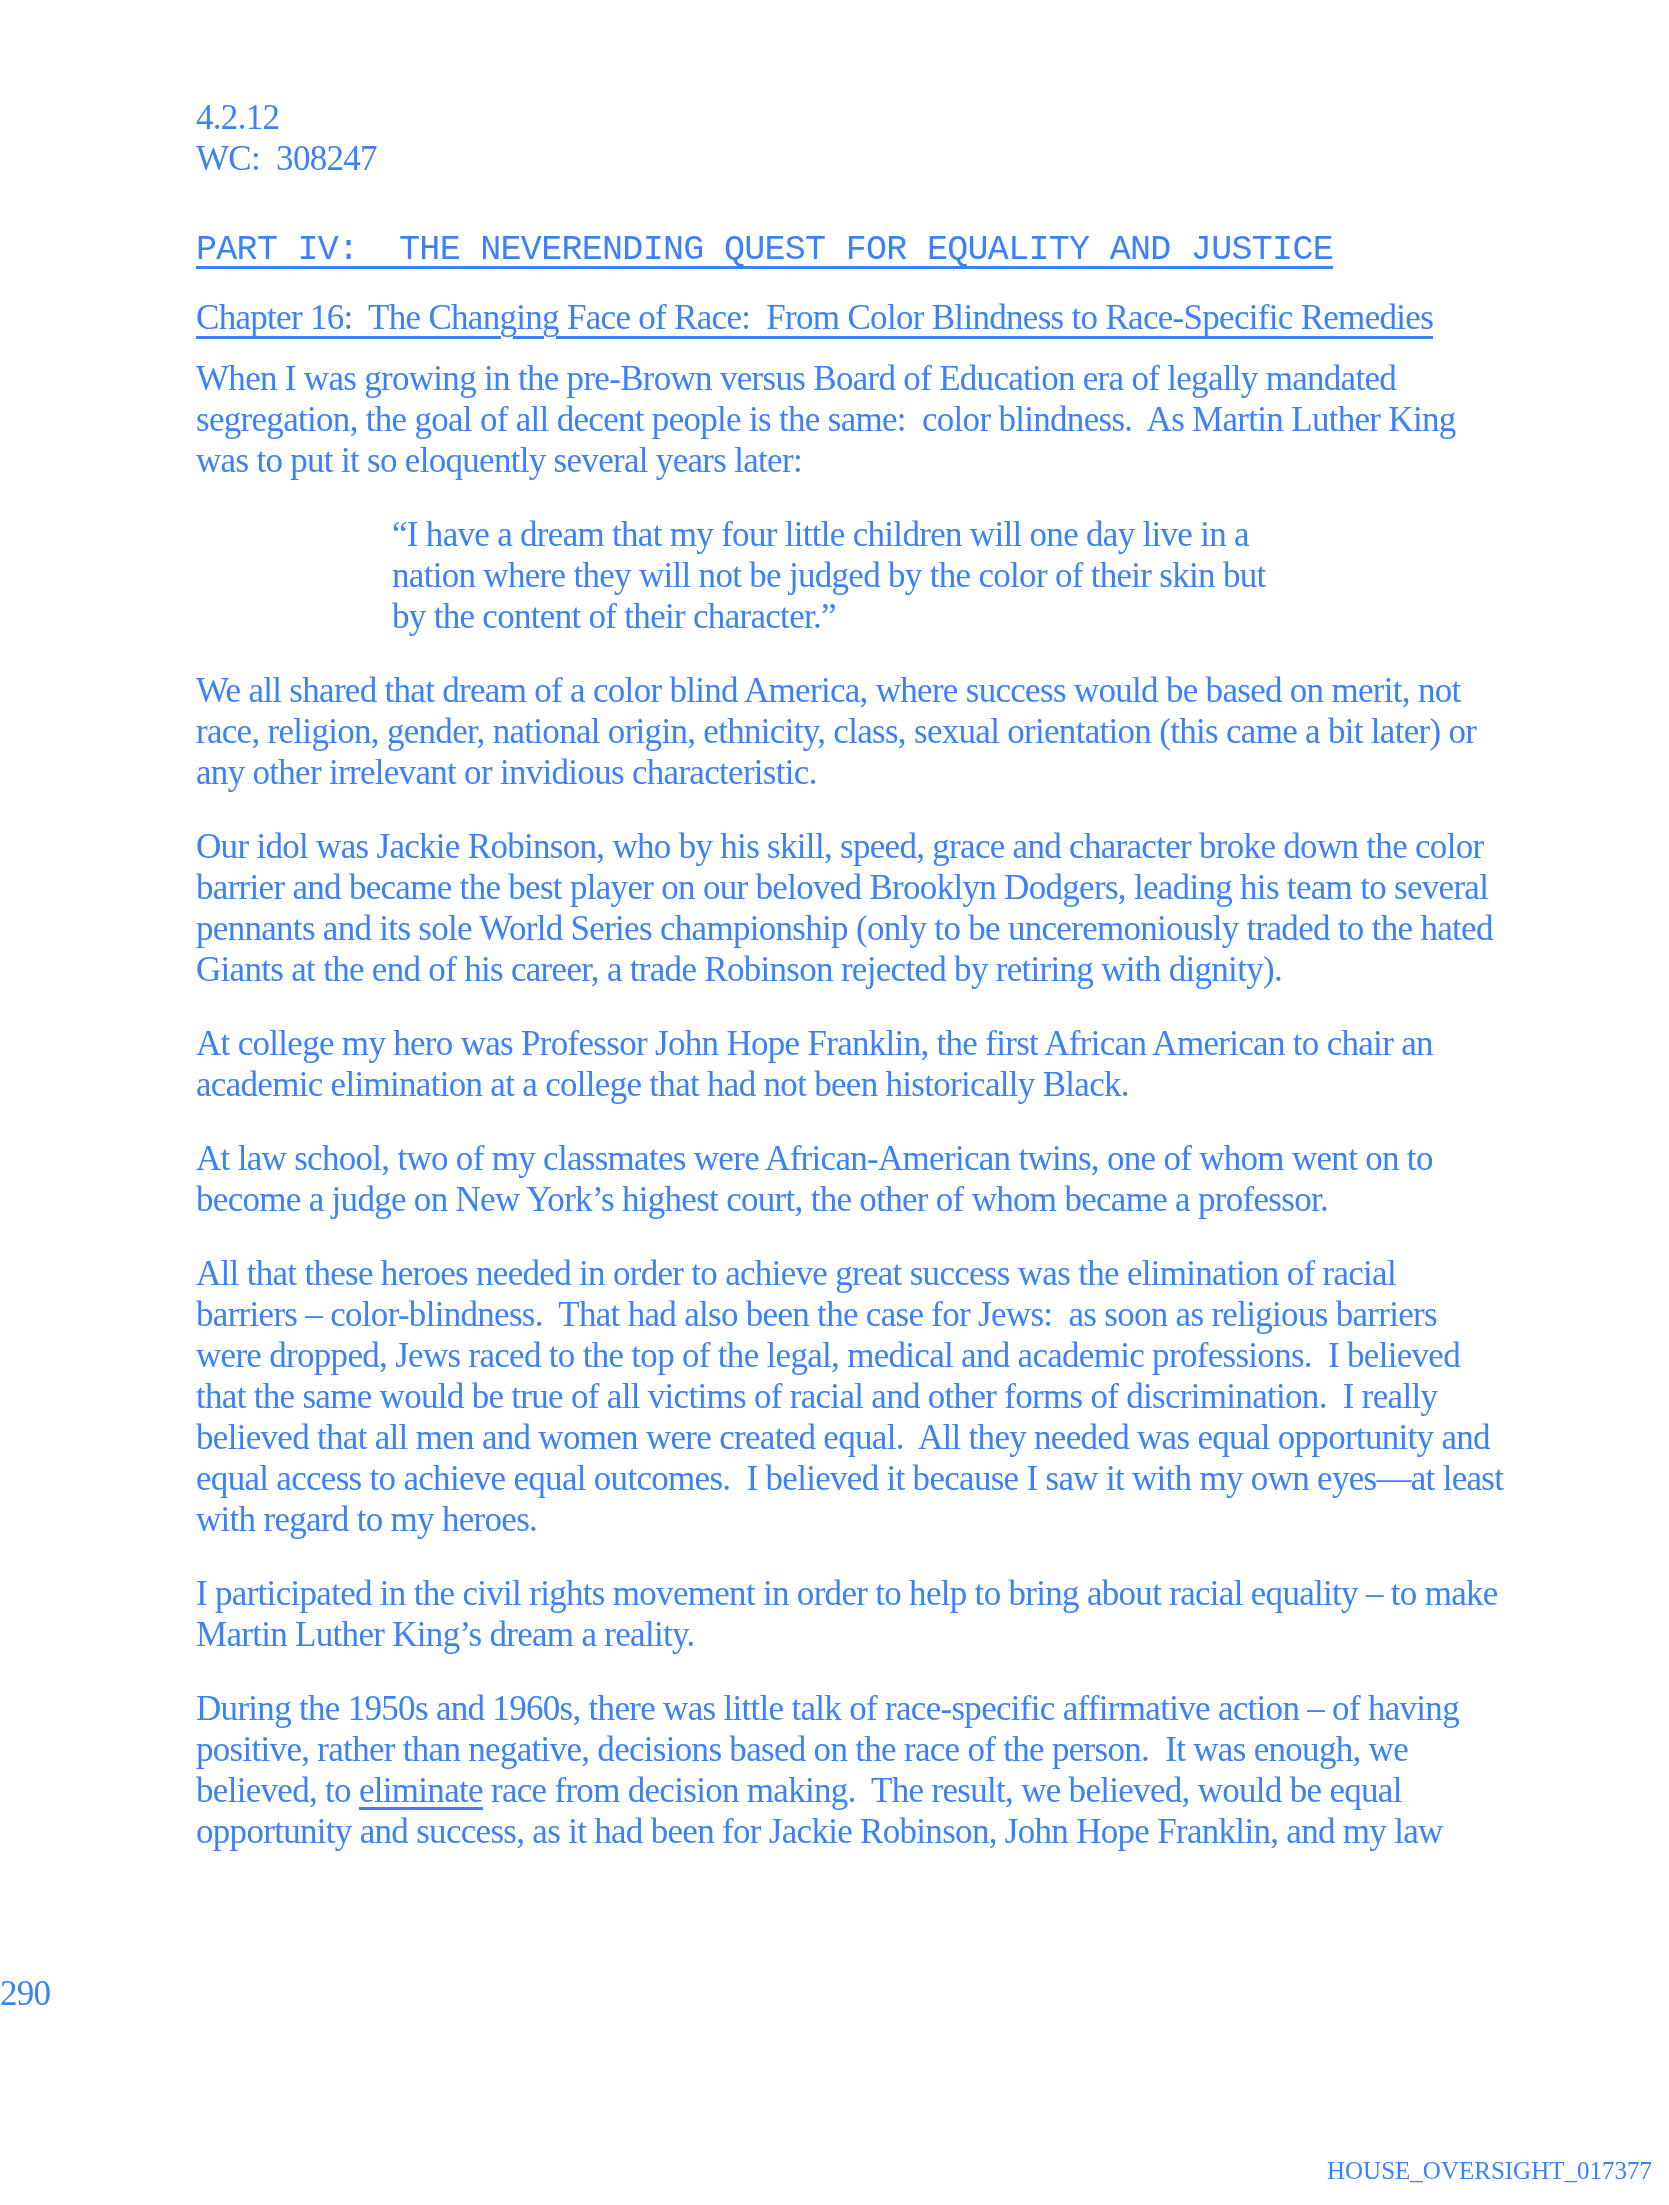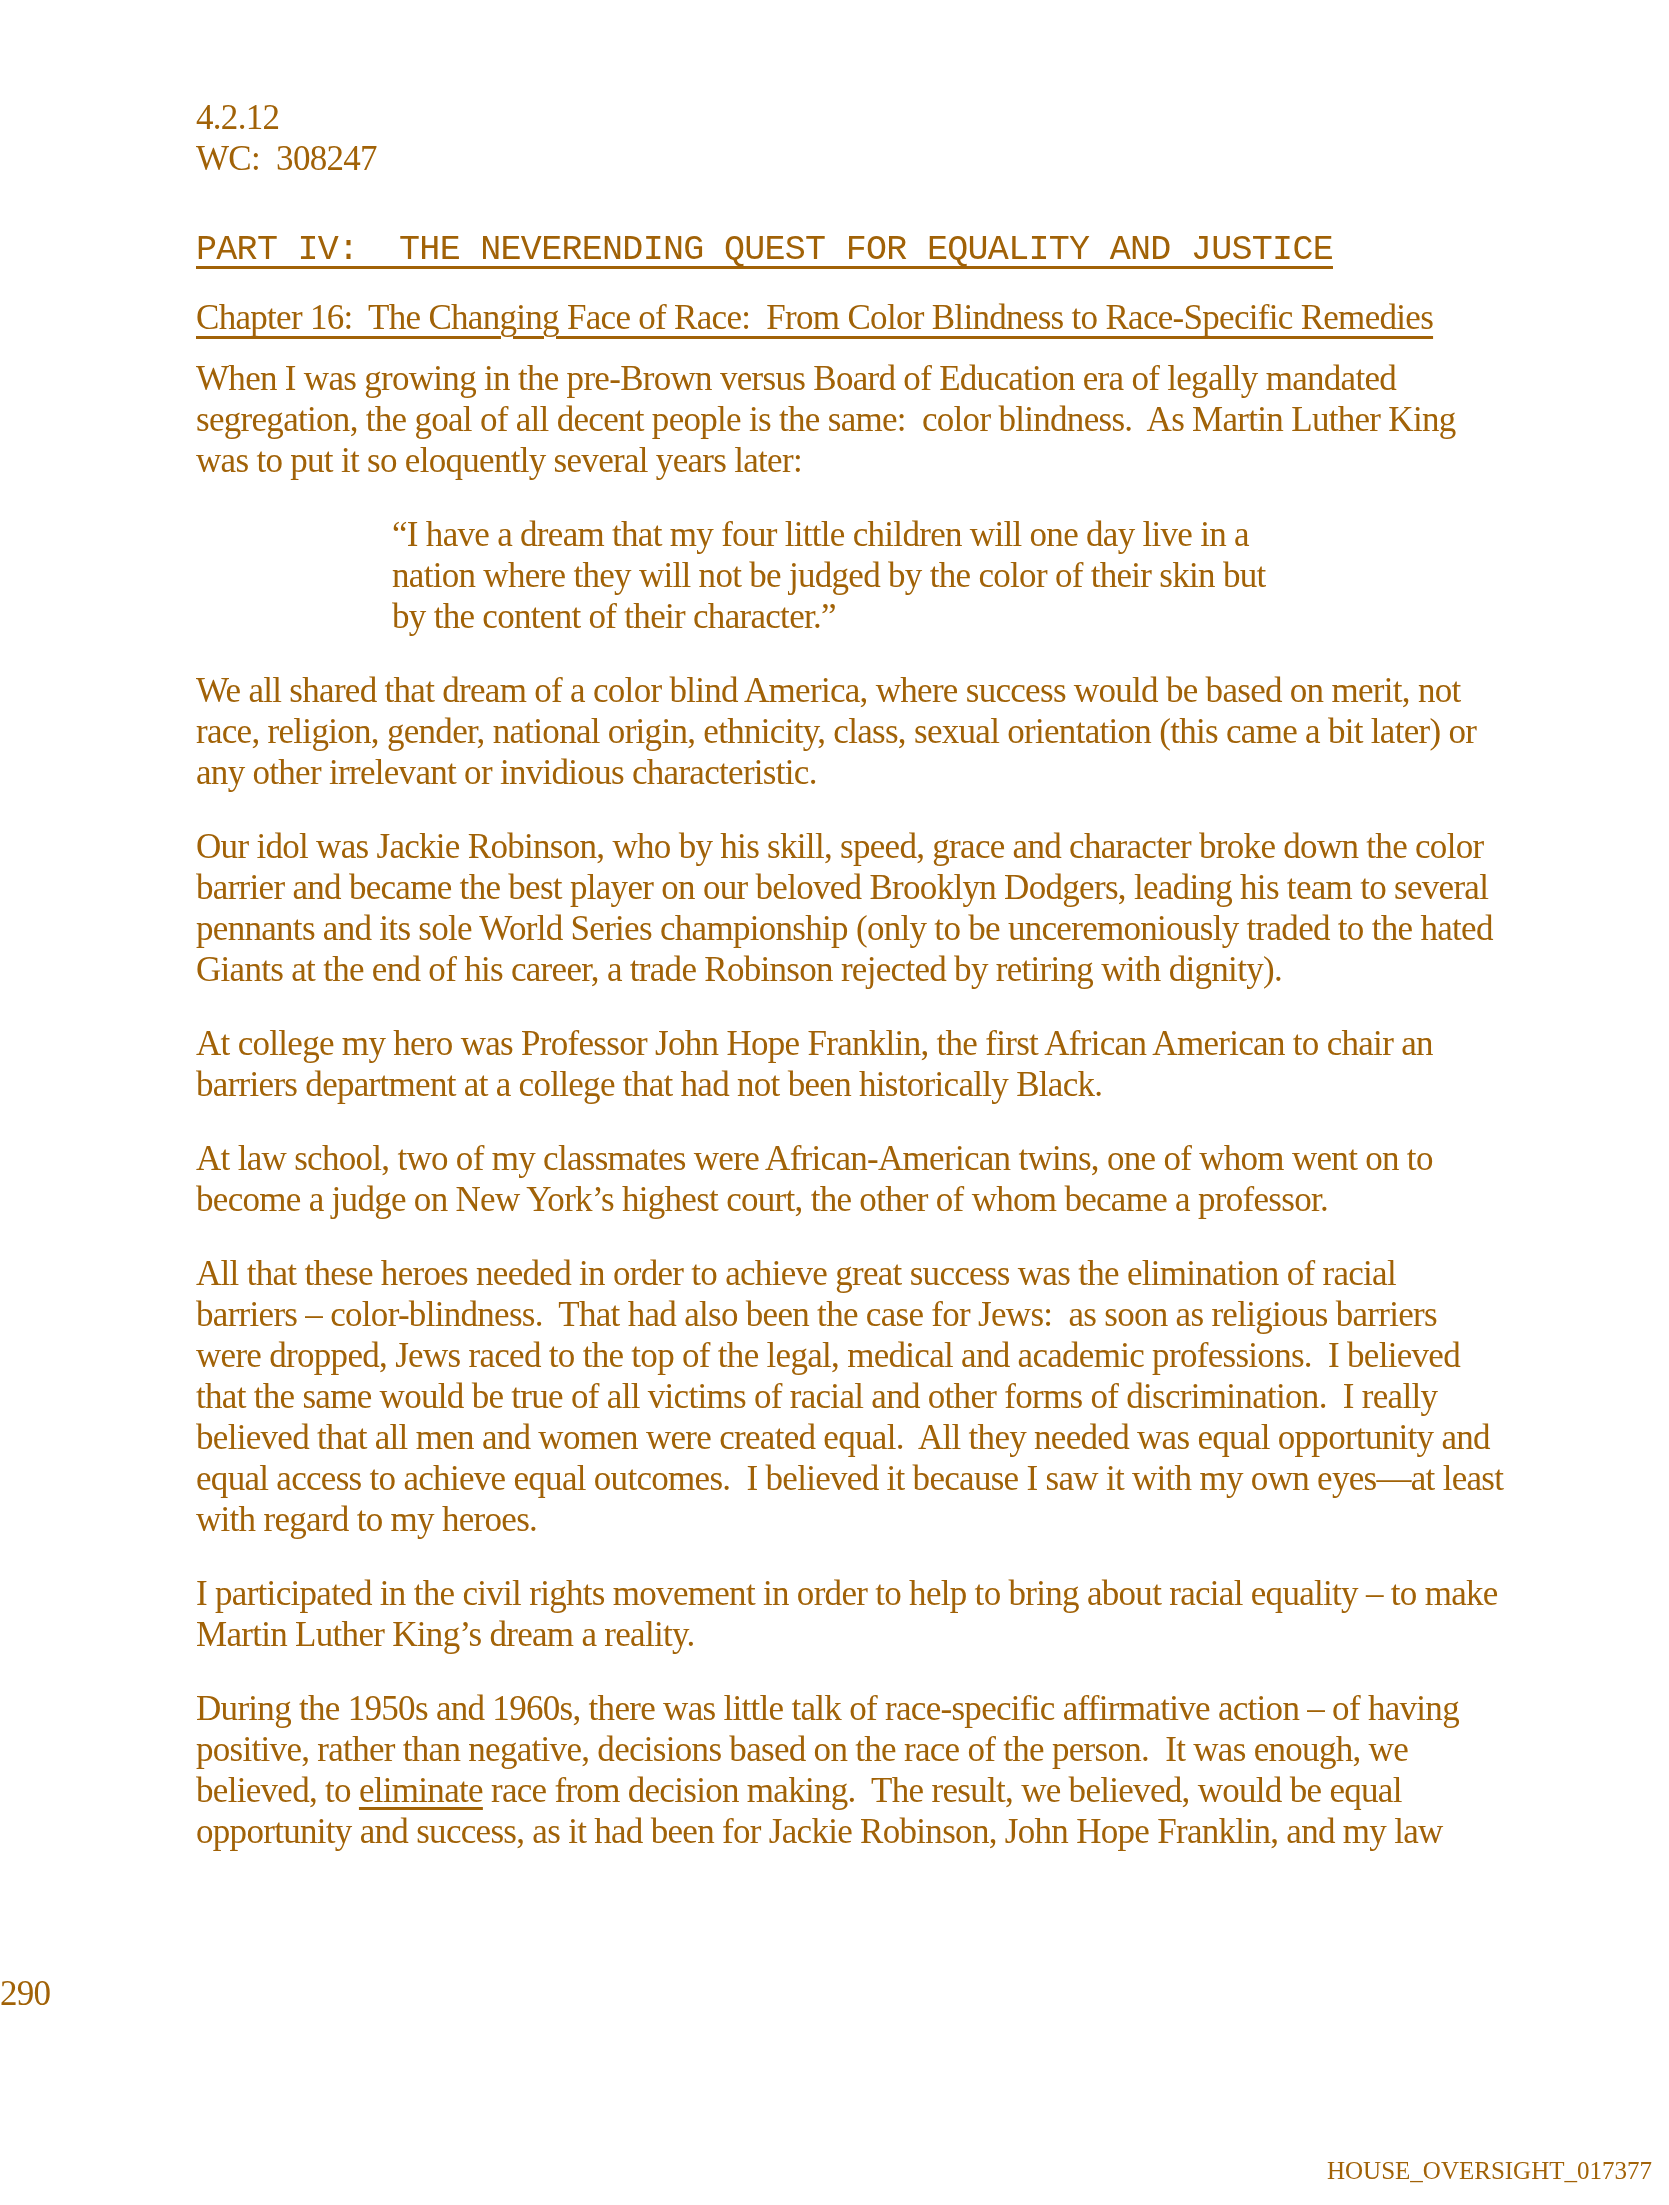--- a/index.html
+++ b/index.html
@@ -5,21 +5,21 @@
   html, body {
     margin: 0;
     padding: 0;
     background: #ffffff;
   }
   .page {
     position: relative;
     width: 1669px;
     height: 2205px;
     background: #ffffff;
-    color: #a16207;
+    color: #3b82f6;
     font-family: "Liberation Serif", "DejaVu Serif", serif;
     font-size: 35px;
     line-height: 41px;
     letter-spacing: -0.7px;
     overflow: hidden;
   }
   .content {
     position: absolute;
     left: 196px;
     top: 97px;
@@ -100,21 +100,21 @@
           <div class="line">any other irrelevant or invidious characteristic.</div>
         </div>
         <div class="paragraph">
           <div class="line">Our idol was Jackie Robinson, who by his skill, speed, grace and character broke down the color</div>
           <div class="line">barrier and became the best player on our beloved Brooklyn Dodgers, leading his team to several</div>
           <div class="line">pennants and its sole World Series championship (only to be unceremoniously traded to the hated</div>
           <div class="line">Giants at the end of his career, a trade Robinson rejected by retiring with dignity).</div>
         </div>
         <div class="paragraph">
           <div class="line">At college my hero was Professor John Hope Franklin, the first African American to chair an</div>
-          <div class="line">barriers department at a college that had not been historically Black.</div>
+          <div class="line">academic elimination at a college that had not been historically Black.</div>
         </div>
         <div class="paragraph">
           <div class="line">At law school, two of my classmates were African-American twins, one of whom went on to</div>
           <div class="line">become a judge on New York’s highest court, the other of whom became a professor.</div>
         </div>
         <div class="paragraph">
           <div class="line">All that these heroes needed in order to achieve great success was the elimination of racial</div>
           <div class="line">barriers – color-blindness.  That had also been the case for Jews:  as soon as religious barriers</div>
           <div class="line">were dropped, Jews raced to the top of the legal, medical and academic professions.  I believed</div>
           <div class="line">that the same would be true of all victims of racial and other forms of discrimination.  I really</div>

